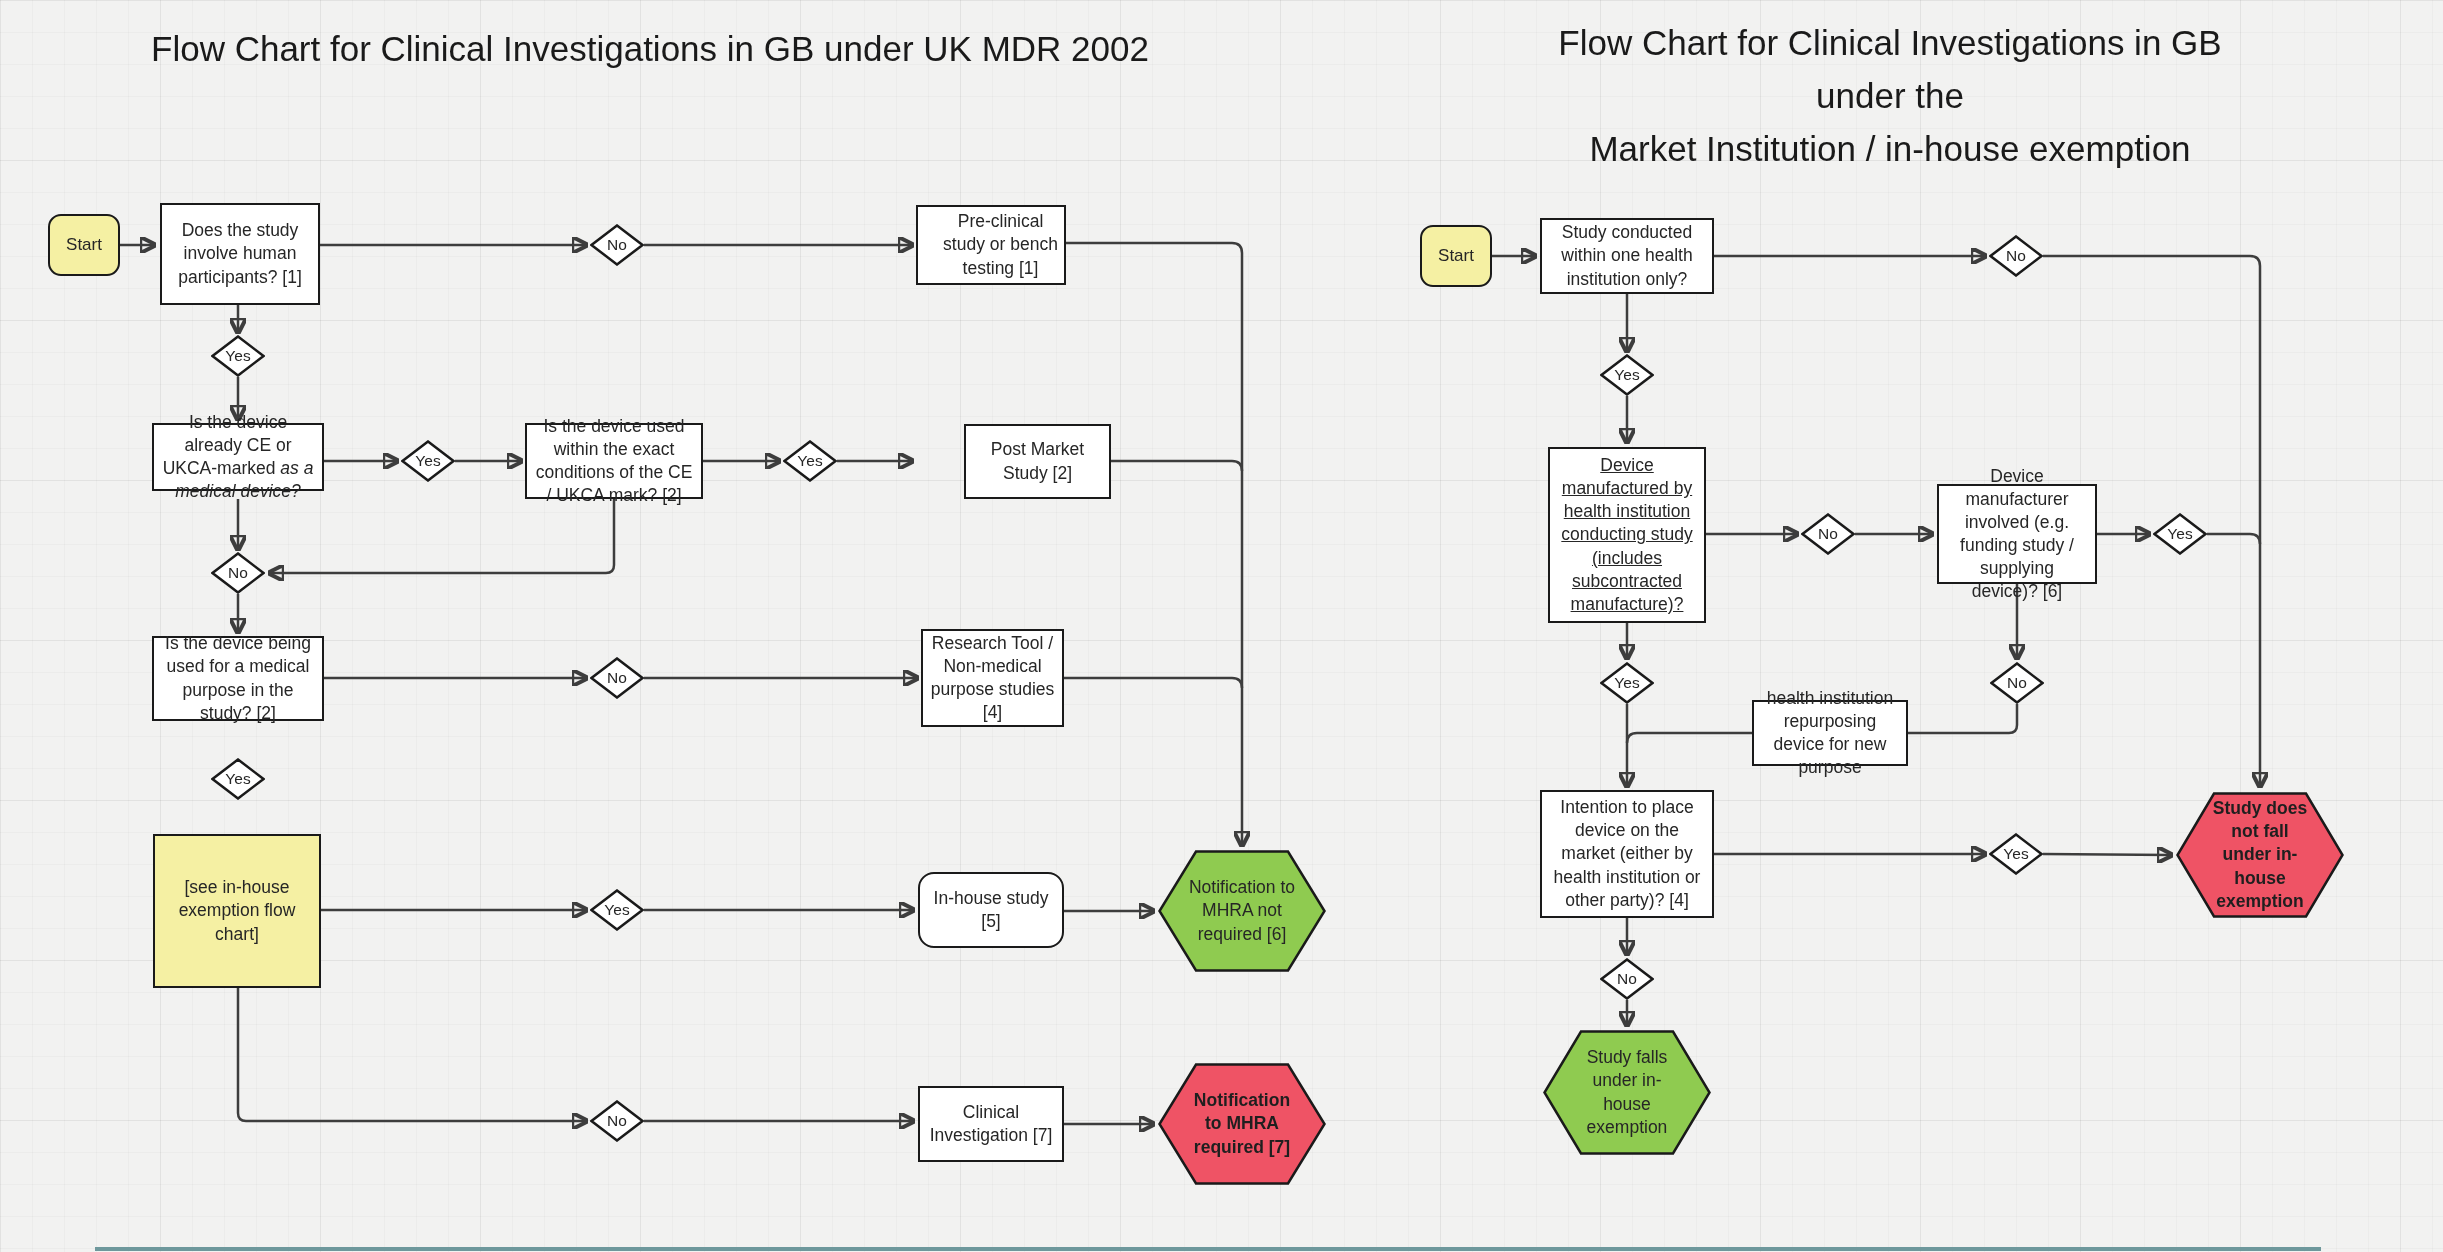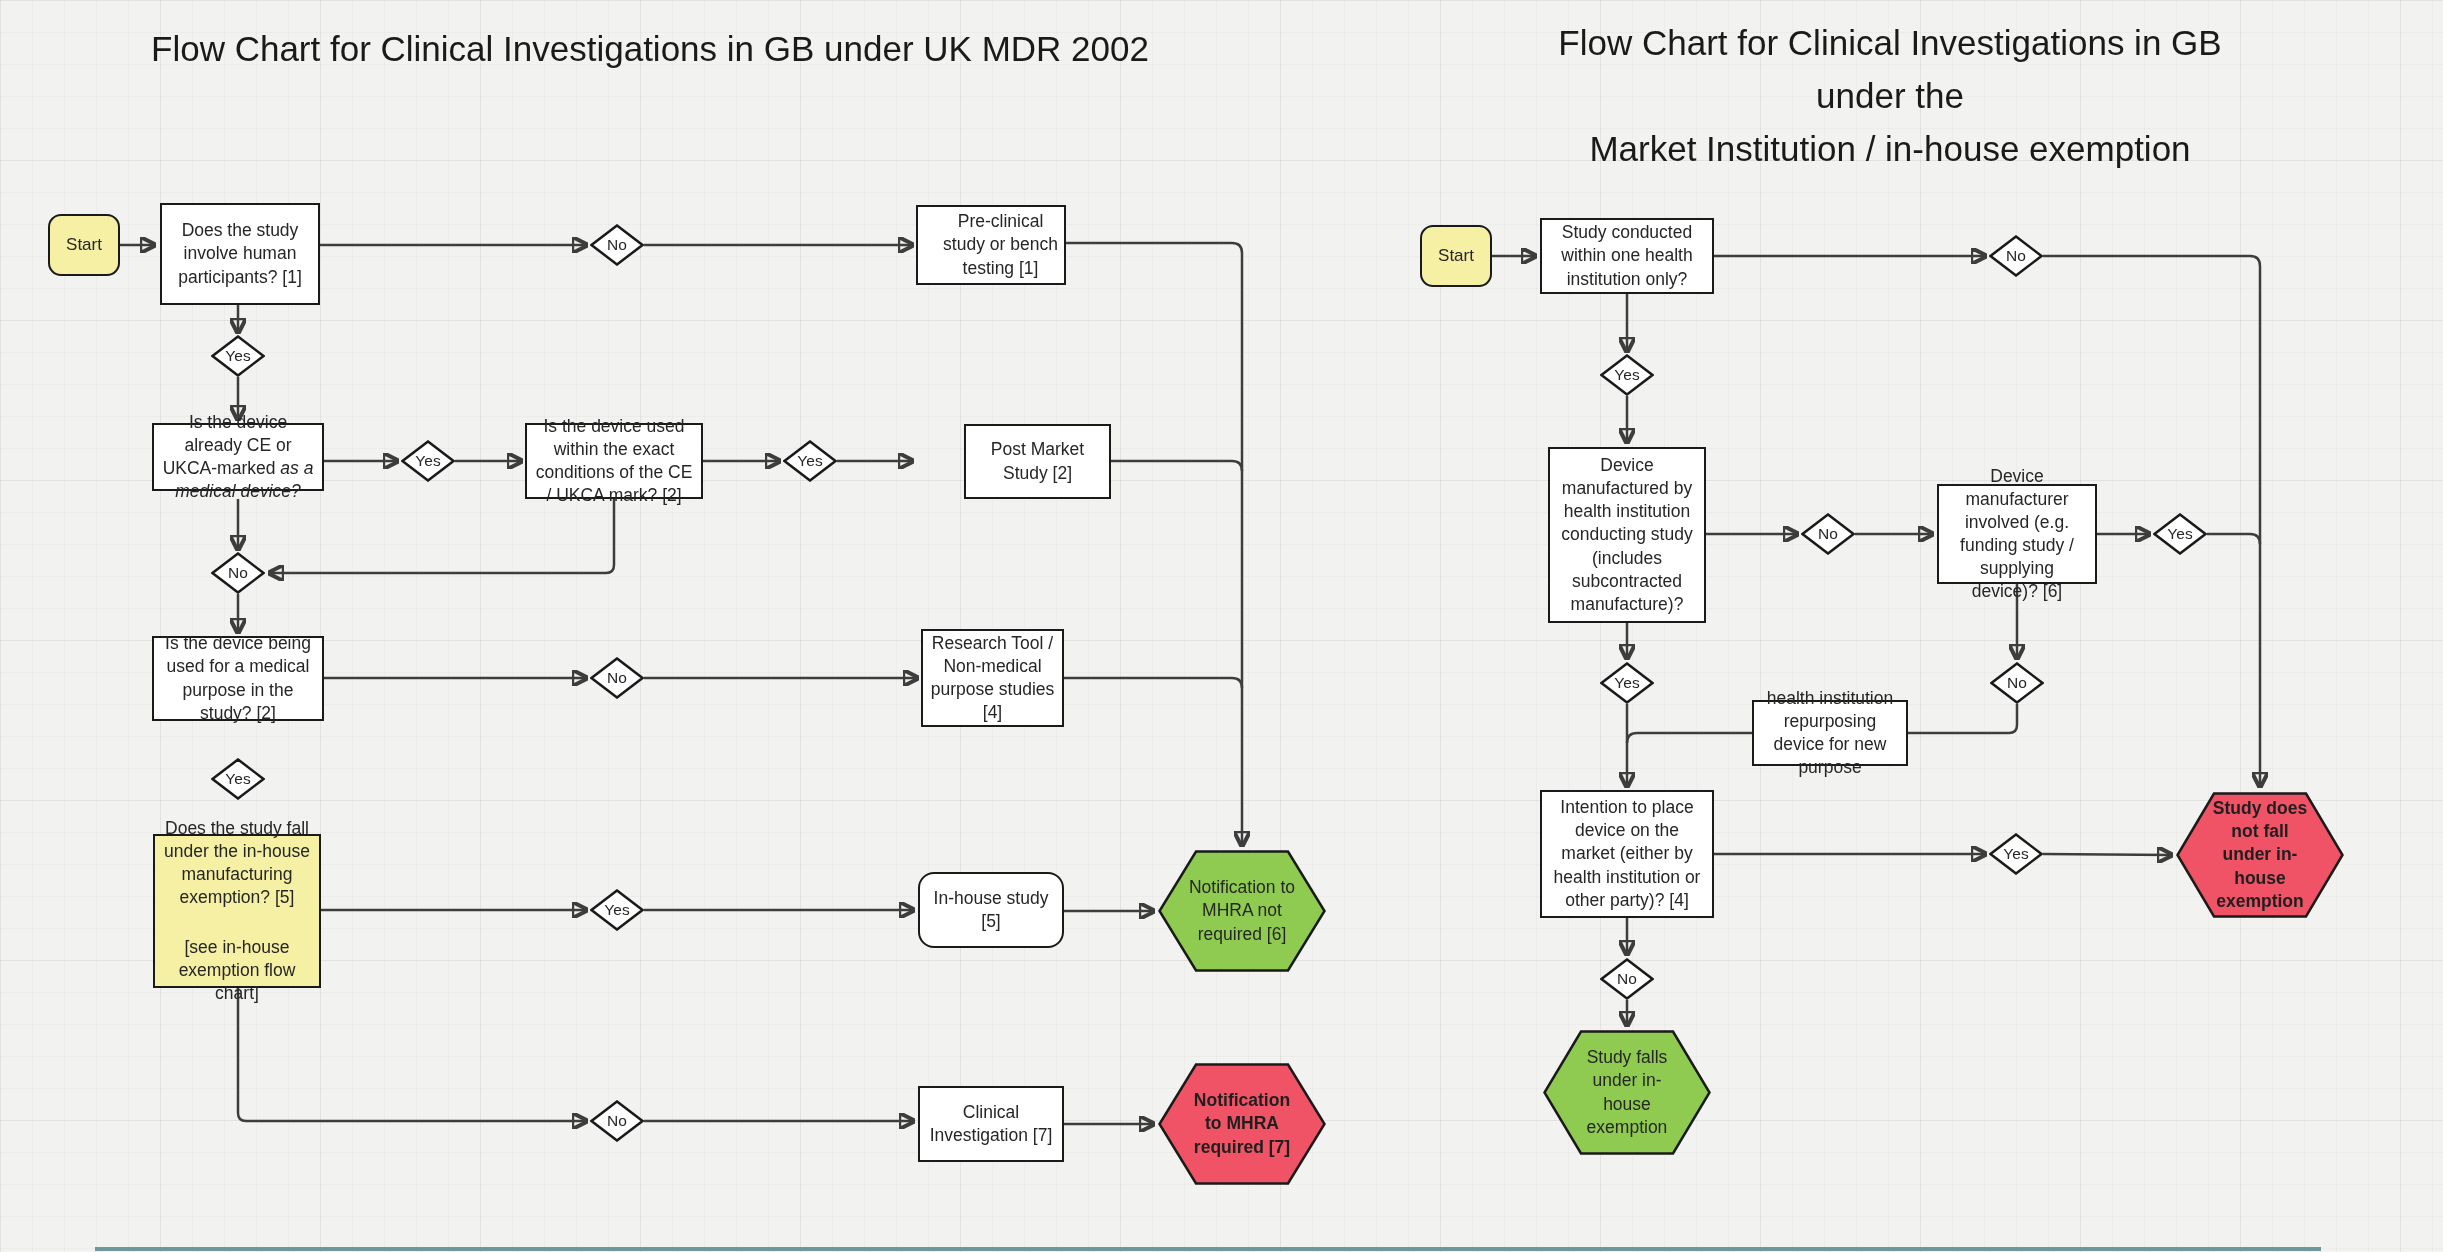--- a/index.html
+++ b/index.html
@@ -184,21 +184,20 @@
 
   <div class="node diamond" style="left:211px;top:758px;width:54px;height:42px;">
     <svg viewBox="0 0 54 42" preserveAspectRatio="none">
       <polygon points="27,1.5 52.5,21 27,40.5 1.5,21"></polygon>
       </svg>
     <span>Yes</span>
   </div>
 
   <div class="node box yellow" style="left:153px;top:834px;width:168px;height:154px;">
     <div class="two-par">
-      <div>Does the study fall under the in-house manufacturing exemption? [5]</div>
       <div>[see in-house exemption flow chart]</div>
     </div>
   </div>
 
   <div class="node diamond" style="left:590px;top:889px;width:54px;height:42px;">
     <svg viewBox="0 0 54 42" preserveAspectRatio="none">
       <polygon points="27,1.5 52.5,21 27,40.5 1.5,21"></polygon>
       </svg>
     <span>Yes</span>
   </div>
@@ -247,21 +246,21 @@
     <span>No</span>
   </div>
 
   <div class="node diamond" style="left:1600px;top:354px;width:54px;height:42px;">
     <svg viewBox="0 0 54 42" preserveAspectRatio="none">
       <polygon points="27,1.5 52.5,21 27,40.5 1.5,21"></polygon>
       </svg>
     <span>Yes</span>
   </div>
 
-  <div class="node box" style="left:1548px;top:447px;width:158px;height:176px;">
+  <div class="node box" style="left:1548px;top:447px;width:158px;height:176px;text-decoration:underline;">
     <span>Device manufactured by health institution conducting study (includes subcontracted manufacture)?</span>
   </div>
 
   <div class="node diamond" style="left:1801px;top:513px;width:54px;height:42px;">
     <svg viewBox="0 0 54 42" preserveAspectRatio="none">
       <polygon points="27,1.5 52.5,21 27,40.5 1.5,21"></polygon>
       </svg>
     <span>No</span>
   </div>
 

